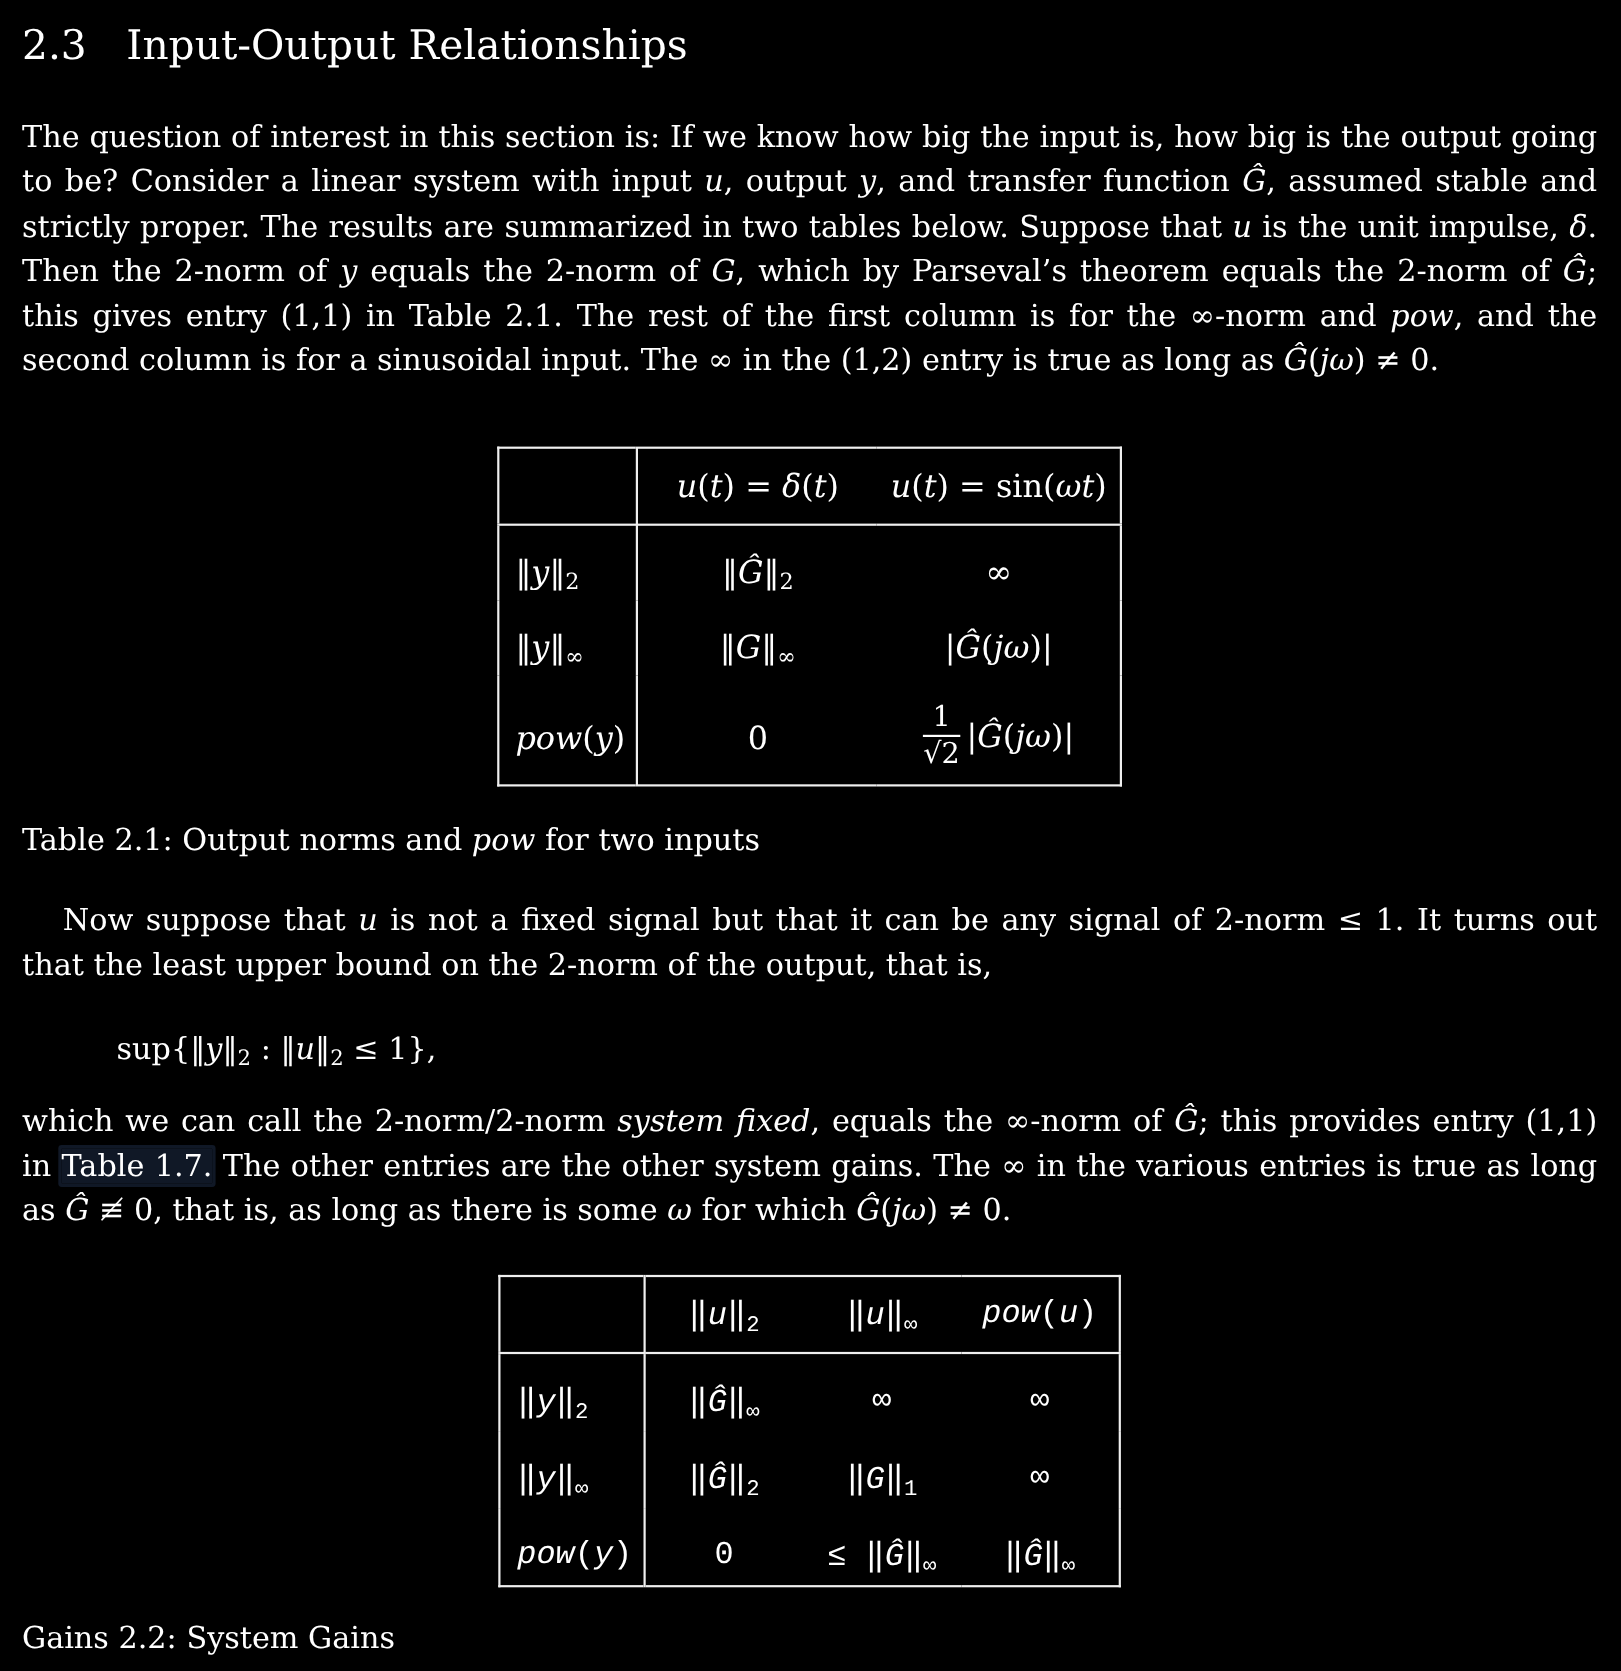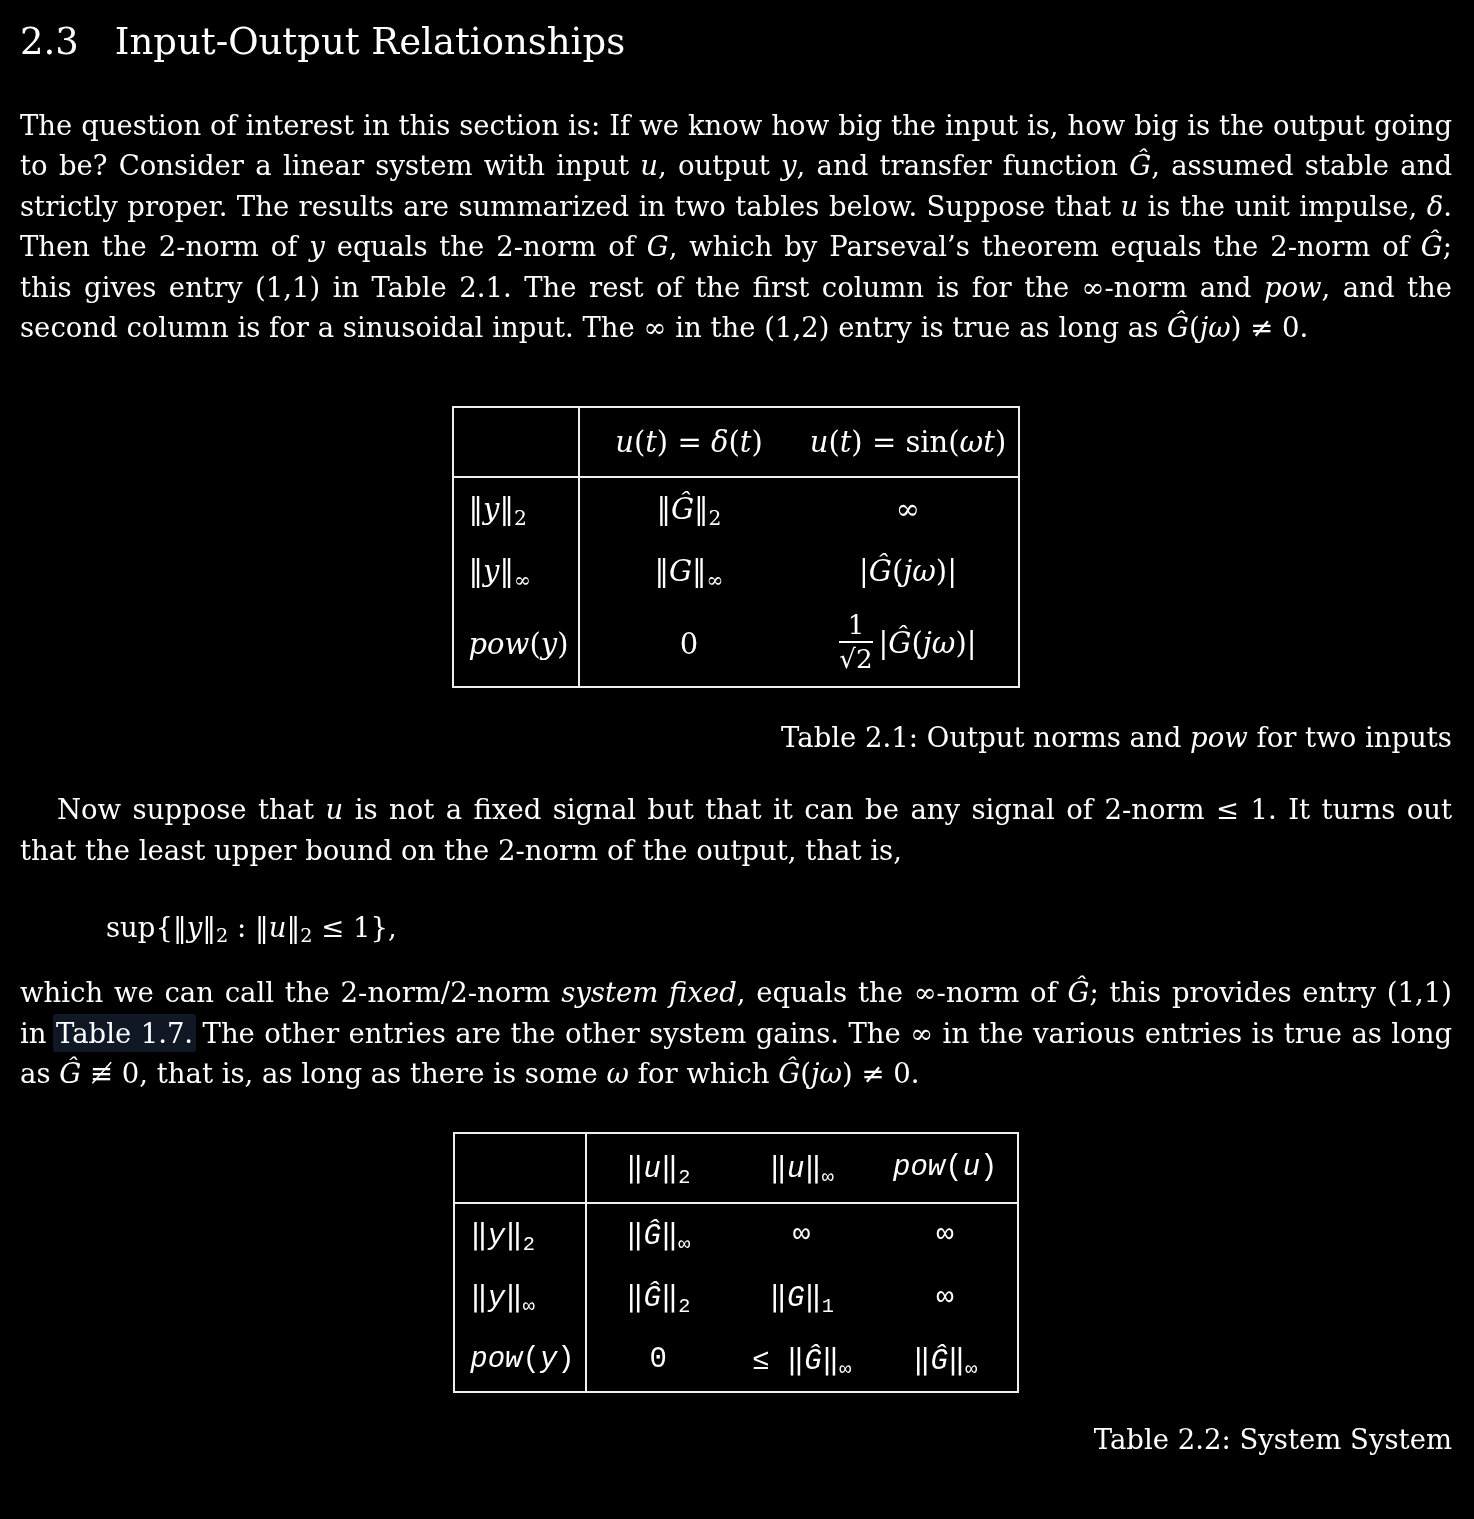--- a/index.html
+++ b/index.html
@@ -43,37 +43,37 @@
   table.t2 { margin-top: 38px; font-family: Liberation Mono, monospace; }
   .math-table th, .math-table td {
     font-weight: normal; text-align: center; vertical-align: middle;
     padding: 15px 10px;
   }
   .math-table thead th { border-bottom: 2px solid var(--table-border, #efefef); height: 70px; }
   .math-table .rowhead {
     border-right: 2px solid var(--table-border, #efefef);
     text-align: left; padding-left: 15px;
   }
-  .math-table tbody td, .math-table tbody th { height: 63px; padding-top: 9px; padding-bottom: 9px; }
+  .math-table tbody td, .math-table tbody th { height: 63px; padding-top: 25px; padding-bottom: 9px; }
   .t1 .w-label { width: 122px; }
   .t1 .w-c1 { width: 218px; }
   .t1 .w-c2 { width: 222px; }
   .t2 .w-label { width: 124px; }
   .t2 .w-c  { width: 144px; }
 
   .frac {
     display: inline-flex; flex-direction: column; align-items: stretch;
     vertical-align: middle; text-align: center;
     font-size: 0.9em; line-height: 1.18; margin-right: 6px;
     position: relative; top: -2px;
   }
   .frac .num { border-bottom: 2px solid var(--text, #fff); padding: 0 4px 1px 4px; }
   .frac .den { padding-top: 1px; }
 
-  .caption { text-align: right; margin-top: 33px; }
+  .caption { text-align: left; margin-top: 33px; }
   .caption.cap2 { margin-top: 30px; }
 </style>
 </head>
 <body>
 
 <div class="page">
 
   <h1 class="section-heading"><span class="sec-num">2.3</span><span>Input-Output Relationships</span></h1>
 
   <p class="body-par">The question of interest in this section is: If we know how big the input is, how big is the output going to be? Consider a linear system with input <i>u</i>, output <i>y</i>, and transfer function <i>Ĝ</i>, assumed stable and strictly proper. The results are summarized in two tables below. Suppose that <i>u</i> is the unit impulse, <i>δ</i>. Then the 2-norm of <i>y</i> equals the 2-norm of <i>G</i>, which by Parseval’s theorem equals the 2-norm of <i>Ĝ</i>; this gives entry (1,1) in Table 2.1. The rest of the first column is for the ∞-norm and <i>pow</i>, and the second column is for a sinusoidal input. The ∞ in the (1,2) entry is true as long as <i>Ĝ</i>(<i>jω</i>) ≠ 0.</p>
@@ -140,15 +140,15 @@
       </tr>
       <tr>
         <td class="rowhead"><i>pow</i>(<i>y</i>)</td>
         <td>0</td>
         <td>≤ ‖<i>Ĝ</i>‖<sub>∞</sub></td>
         <td>‖<i>Ĝ</i>‖<sub>∞</sub></td>
       </tr>
     </tbody>
   </table>
 
-  <div class="caption cap2">Table 2.2: System System</div>
+  <div class="caption cap2">Gains 2.2: System Gains</div>
 
 </div>
 
 </body></html>

